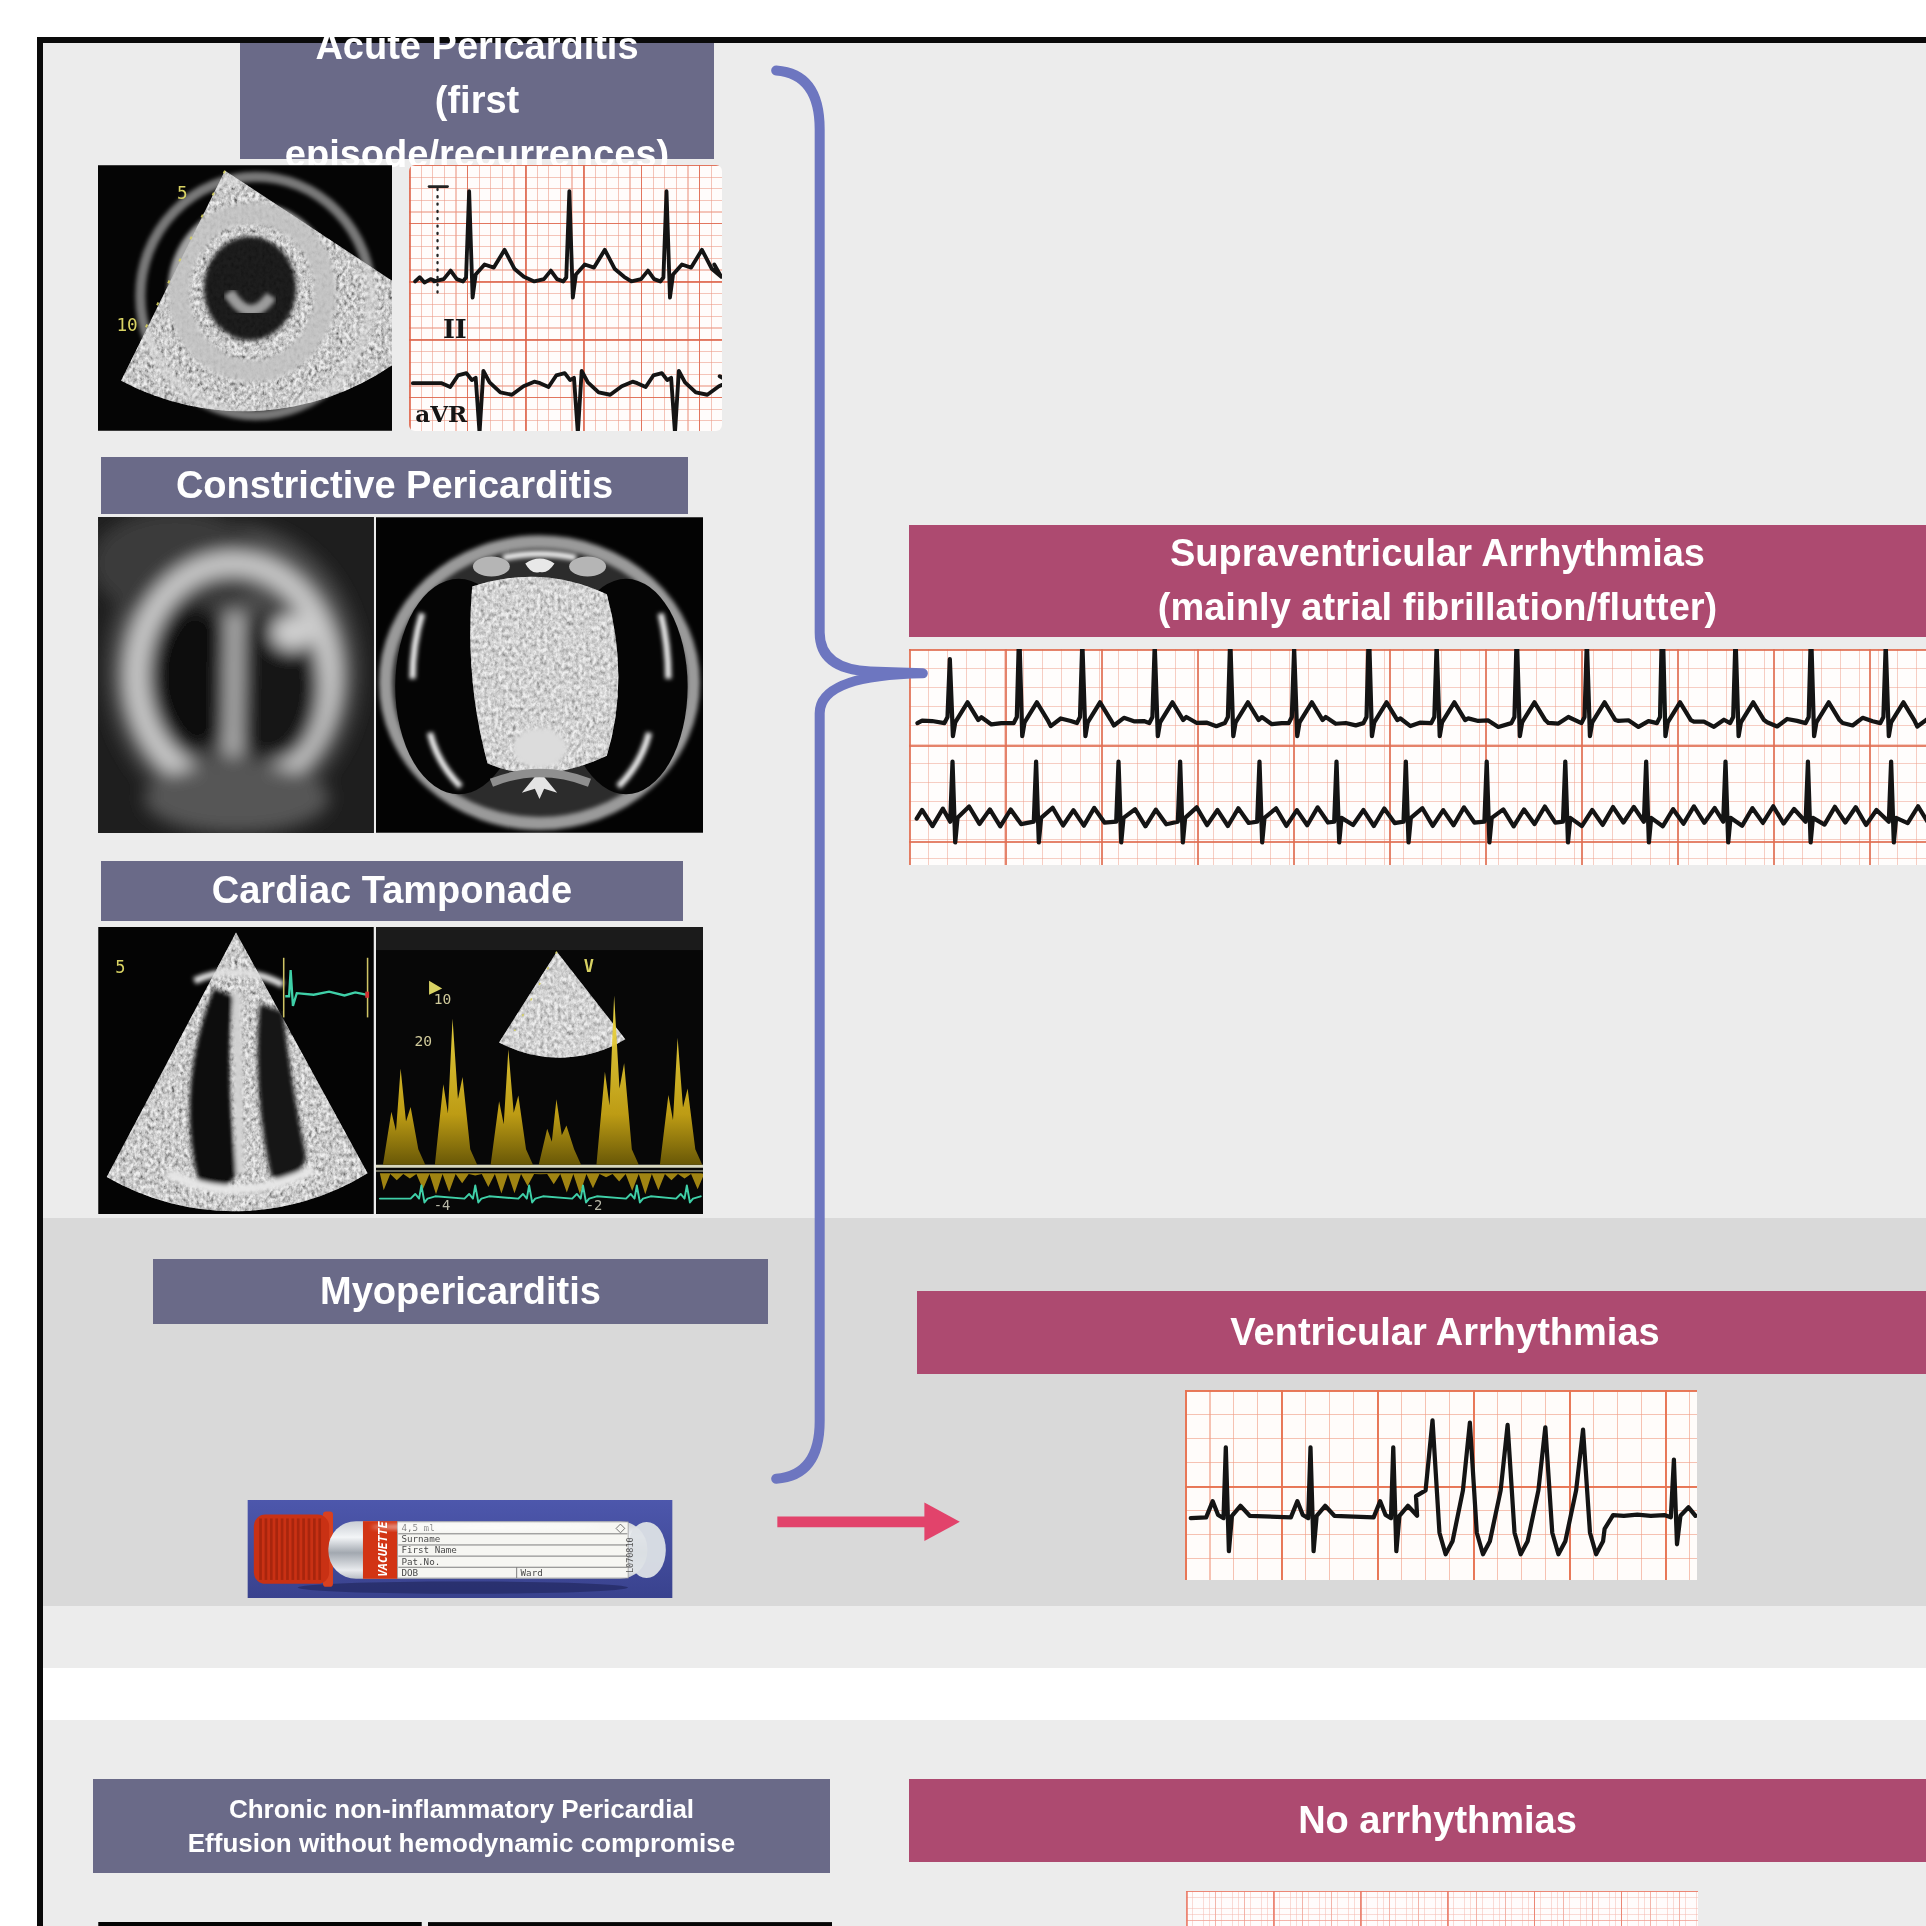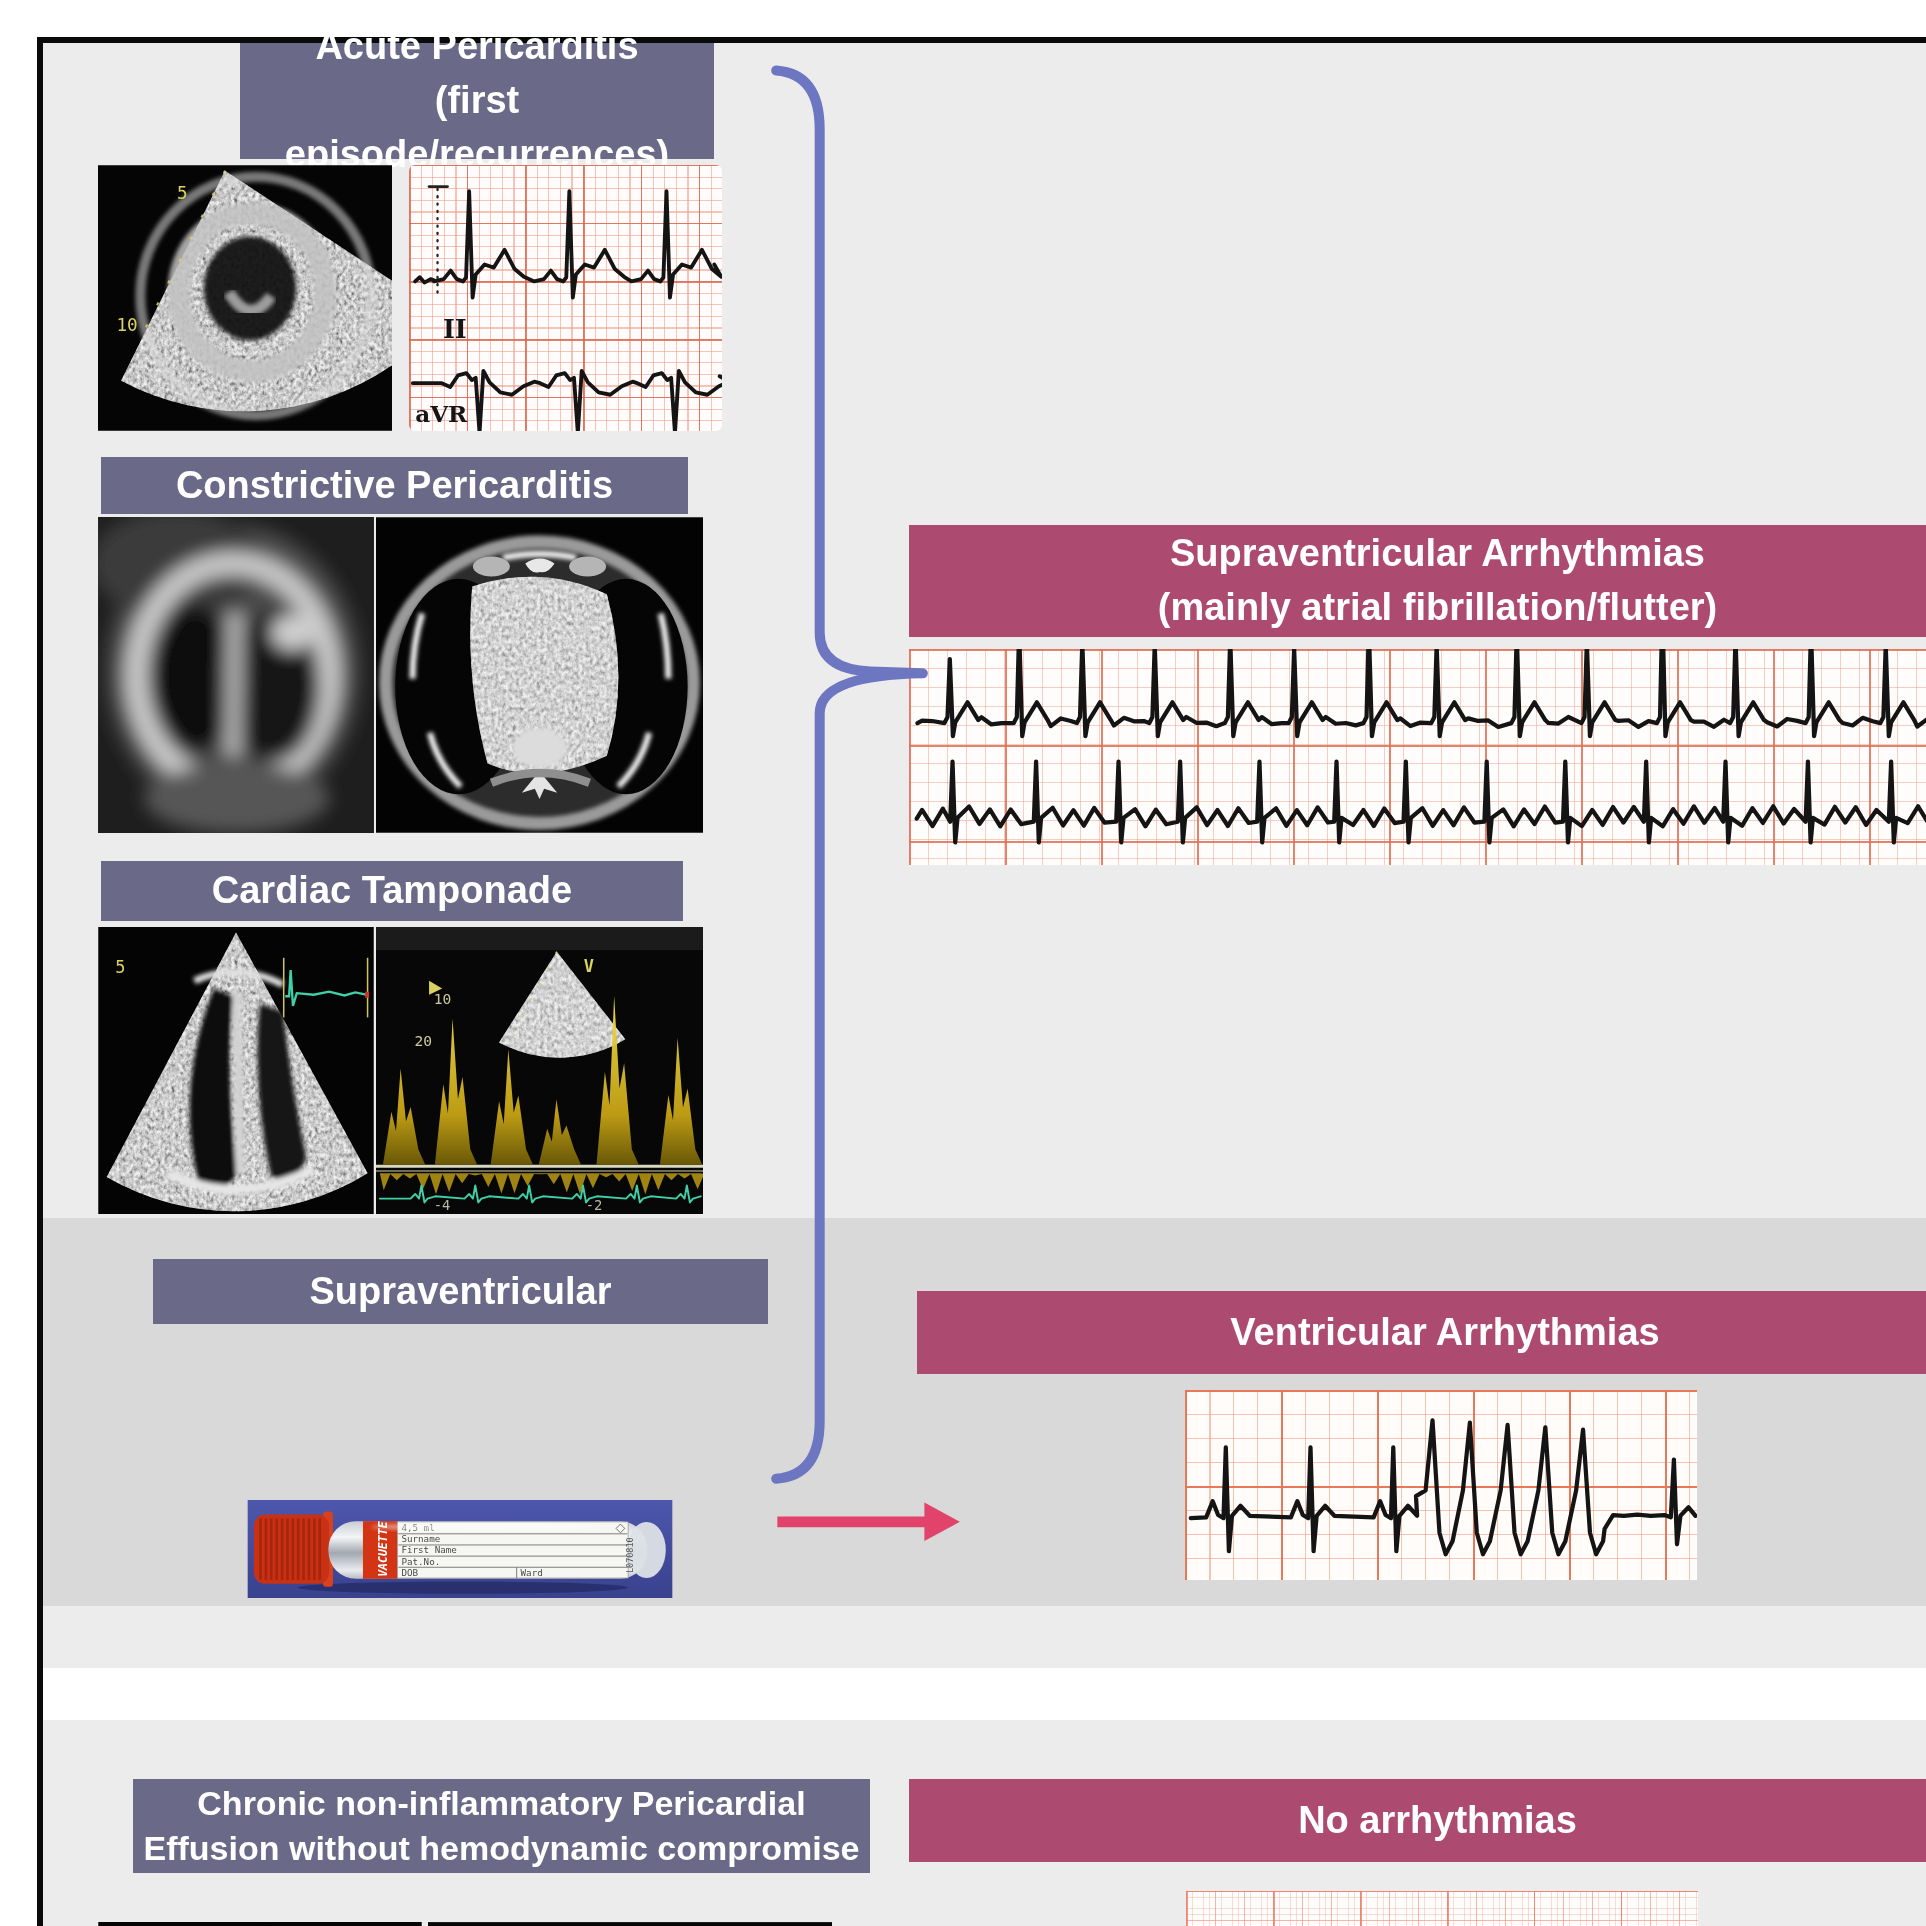--- a/index.html
+++ b/index.html
@@ -5,21 +5,21 @@
   html,body{margin:0;padding:0;background:#ffffff;}
   .page{position:relative;width:2087px;height:2277px;background:#ffffff;
         font-family:"Liberation Sans", sans-serif;overflow:hidden;}
   .abs{position:absolute;}
   .frame{border:6.2px solid #0a0a0a;box-sizing:border-box;}
   .hdr{display:flex;flex-direction:column;align-items:center;justify-content:center;
        color:#ffffff;font-weight:bold;text-align:center;line-height:1.42;}
   .slate{background:#6a6a88;}
   .maroon{background:#ad4a70;}
   .fs98{font-size:38px;}
-  .fs88{font-size:34px;margin-left:40px;}
+  .fs88{font-size:26px;}
   .myotext{color:#0d0d0d;font-weight:bold;font-size:35px;line-height:1.38;text-align:center;}
   .ecg{box-sizing:border-box;}
   .g1{background-color:#fffcfb;background-image:
       repeating-linear-gradient(to right, rgba(221,98,72,.8) 0 1.5px, transparent 1.5px 58px),
       repeating-linear-gradient(to bottom, rgba(221,98,72,.8) 0 1.5px, transparent 1.5px 58px),
       repeating-linear-gradient(to right, rgba(235,150,130,.55) 0 1.2px, transparent 1.2px 11.6px),
       repeating-linear-gradient(to bottom, rgba(235,150,130,.55) 0 1.2px, transparent 1.2px 11.6px); border-radius: 6px;}
   .g2{background-color:#fffdfc;background-image:
       repeating-linear-gradient(to right, rgba(224,110,82,.85) 0 1.9px, transparent 1.9px 96px),
       repeating-linear-gradient(to bottom, rgba(224,110,82,.85) 0 1.9px, transparent 1.9px 96px),
@@ -213,21 +213,21 @@
           <path d="M10,618 L18,618 L40,480.5 L52,530.5 L64,368 L78,505.5 L90,468 L110,578 L128,618 L153,618 L175,409 L187,485 L199,238 L213,447 L225,390 L245,578 L263,618 L298,618 L320,453 L332,513 L344,318 L358,483 L370,438 L390,578 L408,618 L423,618 L445,524.5 L457,558.5 L469,448 L483,541.5 L495,516 L515,578 L533,618 L573,618 L595,376 L607,464 L619,178 L633,420 L645,354 L665,578 L683,618 L738,618 L760,436.5 L772,502.5 L784,288 L798,469.5 L810,420 L830,578 L848,618 L845,618 Z" fill="url(#dopY)" stroke-linejoin="round" stroke-linecap="round" opacity="0.95"></path>
           <path d="M10,640 L20,684.4673022100775 L37,642 L54,658.5068597152177 L71,642 L88,653.8853143895542 L105,642 L122,681.4518931827979 L139,642 L156,694.6126000033221 L173,642 L190,688.7936640780794 L207,642 L224,666.0173536201721 L241,642 L258,645.8008277040022 L275,642 L292,675.603034006936 L309,642 L326,693.0320358465054 L343,642 L360,692.0306920444799 L377,642 L394,672.9470019201921 L411,642 L428,642.4131642850498 L445,642 L462,668.9593258957381 L479,642 L496,690.2675148049161 L513,642 L530,694.1061184415228 L547,642 L564,679.1410980368315 L581,642 L598,650.5732816222281 L615,642 L632,661.6690917229745 L649,642 L666,686.3807556805584 L683,642 L700,694.9736087219402 L717,642 L734,684.4613568255509 L751,642 L768,658.4973471207121 L785,642 L802,653.8950882601458 L819,642 L836,681.458531593703 L853,642 L845,640 Z" fill="#c7a415" stroke-linejoin="round" stroke-linecap="round" opacity="0.8"></path>
           <path d="M10.0,706.0 L 90.0,706.0 L 102.0,694.0 L 112.0,706.0 L 118.0,672.0 L 126.0,716.0 L 134.0,706.0 L 154.0,700.0 L 230.0,706.0 L 242.0,694.0 L 252.0,706.0 L 258.0,672.0 L 266.0,716.0 L 274.0,706.0 L 294.0,700.0 L 370.0,706.0 L 382.0,694.0 L 392.0,706.0 L 398.0,672.0 L 406.0,716.0 L 414.0,706.0 L 434.0,700.0 L 510.0,706.0 L 522.0,694.0 L 532.0,706.0 L 538.0,672.0 L 546.0,716.0 L 554.0,706.0 L 574.0,700.0 L 650.0,706.0 L 662.0,694.0 L 672.0,706.0 L 678.0,672.0 L 686.0,716.0 L 694.0,706.0 L 714.0,700.0 L 780.0,706.0 L 792.0,694.0 L 802.0,706.0 L 808.0,672.0 L 816.0,716.0 L 824.0,706.0 L 844.0,700.0" fill="none" stroke="#3fd0a8" stroke-width="5" stroke-linejoin="round" stroke-linecap="round"></path>
         </g>
       <text x="150" y="736" font-size="36" fill="#b8b8a8">-4</text>
       <text x="545" y="736" font-size="36" fill="#b8b8a8">-2</text>
     </svg>
   </div>
 
   <div class="abs hdr slate fs98" style="left:153px;top:1259px;width:615px;height:65px;">
-    <div>Supraventricular</div>
+    <div>Myopericarditis</div>
   </div>
 
 
   <div class="abs" style="left:247px;top:1500px;width:426px;height:122px;">
     <svg width="426" height="98" viewBox="0 0 1105 255">
       <rect width="1105" height="255" fill="url(#tubebg)"></rect>
       <ellipse cx="560" cy="228" rx="430" ry="16" fill="#252c66" opacity="0.8"></ellipse>
       <rect x="196" y="30" width="26" height="196" rx="8" fill="#d84020"></rect>
       <rect x="16" y="38" width="196" height="180" rx="30" fill="#c93114"></rect>
       <g fill="#97200a" opacity="0.65">

